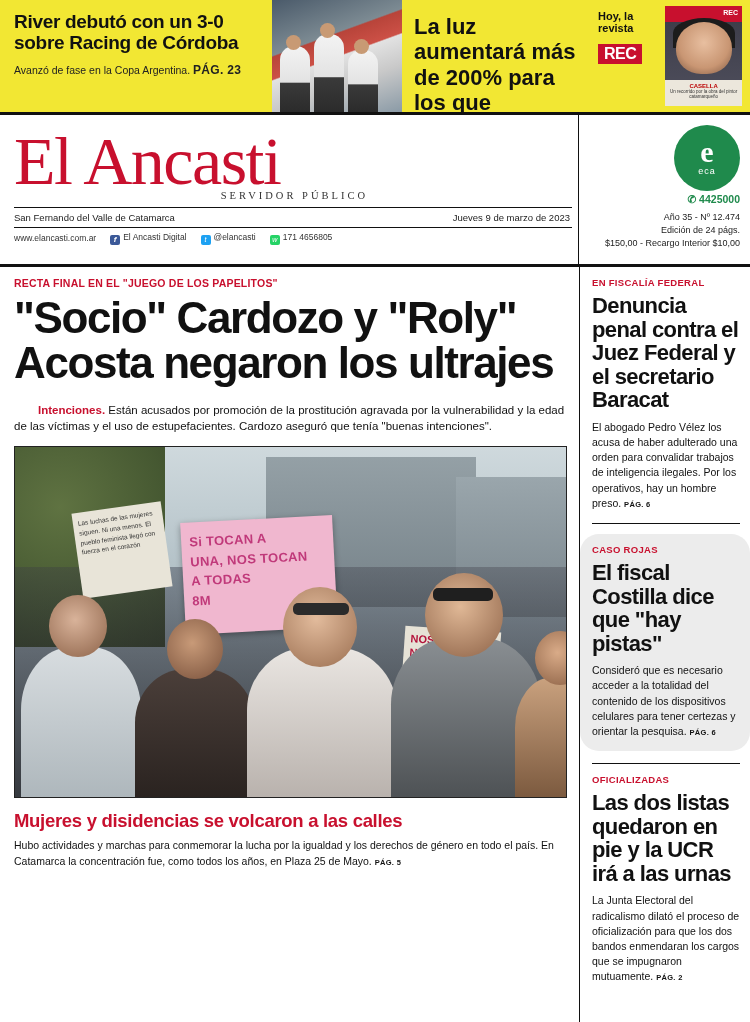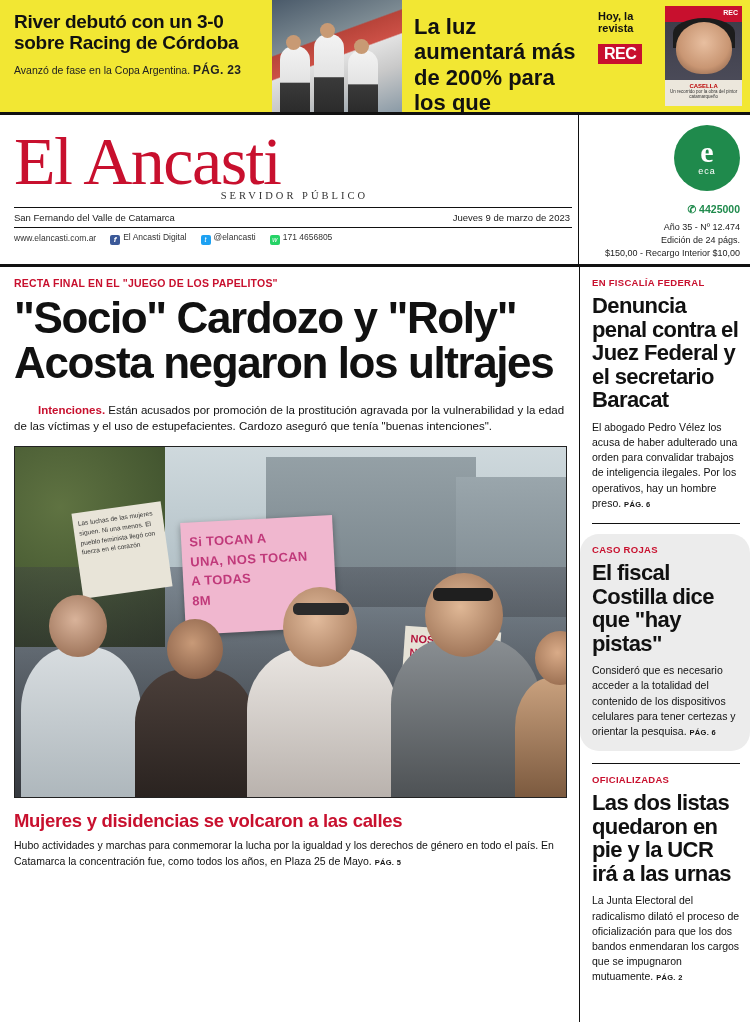--- a/index.html
+++ b/index.html
@@ -86,21 +86,21 @@
   .ic-fb { background:#3b5998; color:#fff; font-size:8px; text-align:center; line-height:10px; font-weight:bold;}
   .ic-tw { background:#1da1f2; color:#fff; font-size:7px; text-align:center; line-height:10px;}
   .ic-wa { background:#25d366; color:#fff; font-size:7px; text-align:center; line-height:10px; border-radius:50%;}
   .mh-right { width: 172px; border-left: 1px solid #111; padding: 10px 10px 0 12px; text-align: right; }
   .eca-badge {
     width: 66px; height: 66px; border-radius: 50%; background: #1f8a4c; color:#fff;
     margin-left: auto; display:flex; flex-direction:column; align-items:center; justify-content:center;
   }
   .eca-badge .e { font-family:"Liberation Serif",serif; font-size: 30px; font-weight: bold; line-height: .8;}
   .eca-badge .t { font-size: 9px; letter-spacing: 1px; margin-top: 2px;}
-  .eca-phone { font-size: 10.5px; color:#1f8a4c; font-weight:bold; margin-top:12px;}
+  .eca-phone { font-size: 10.5px; color:#1f8a4c; font-weight:bold; margin-top:2px;}
   .eca-info { font-size: 9px; color:#222; line-height: 1.45; margin-top: 6px;}
 
   
   .content { flex: 1; display: flex; border-top: 3px solid #111; }
   .col-main { width: 580px; padding: 10px 12px 0 14px; border-right: 1px solid #111; }
   .col-side { flex: 1; padding: 10px 10px 0 12px; }
 
   .kicker { color: #c8102e; font-size: 10.5px; font-weight: bold; letter-spacing: .2px; }
   .headline {
     font-family: "Liberation Sans", sans-serif;

